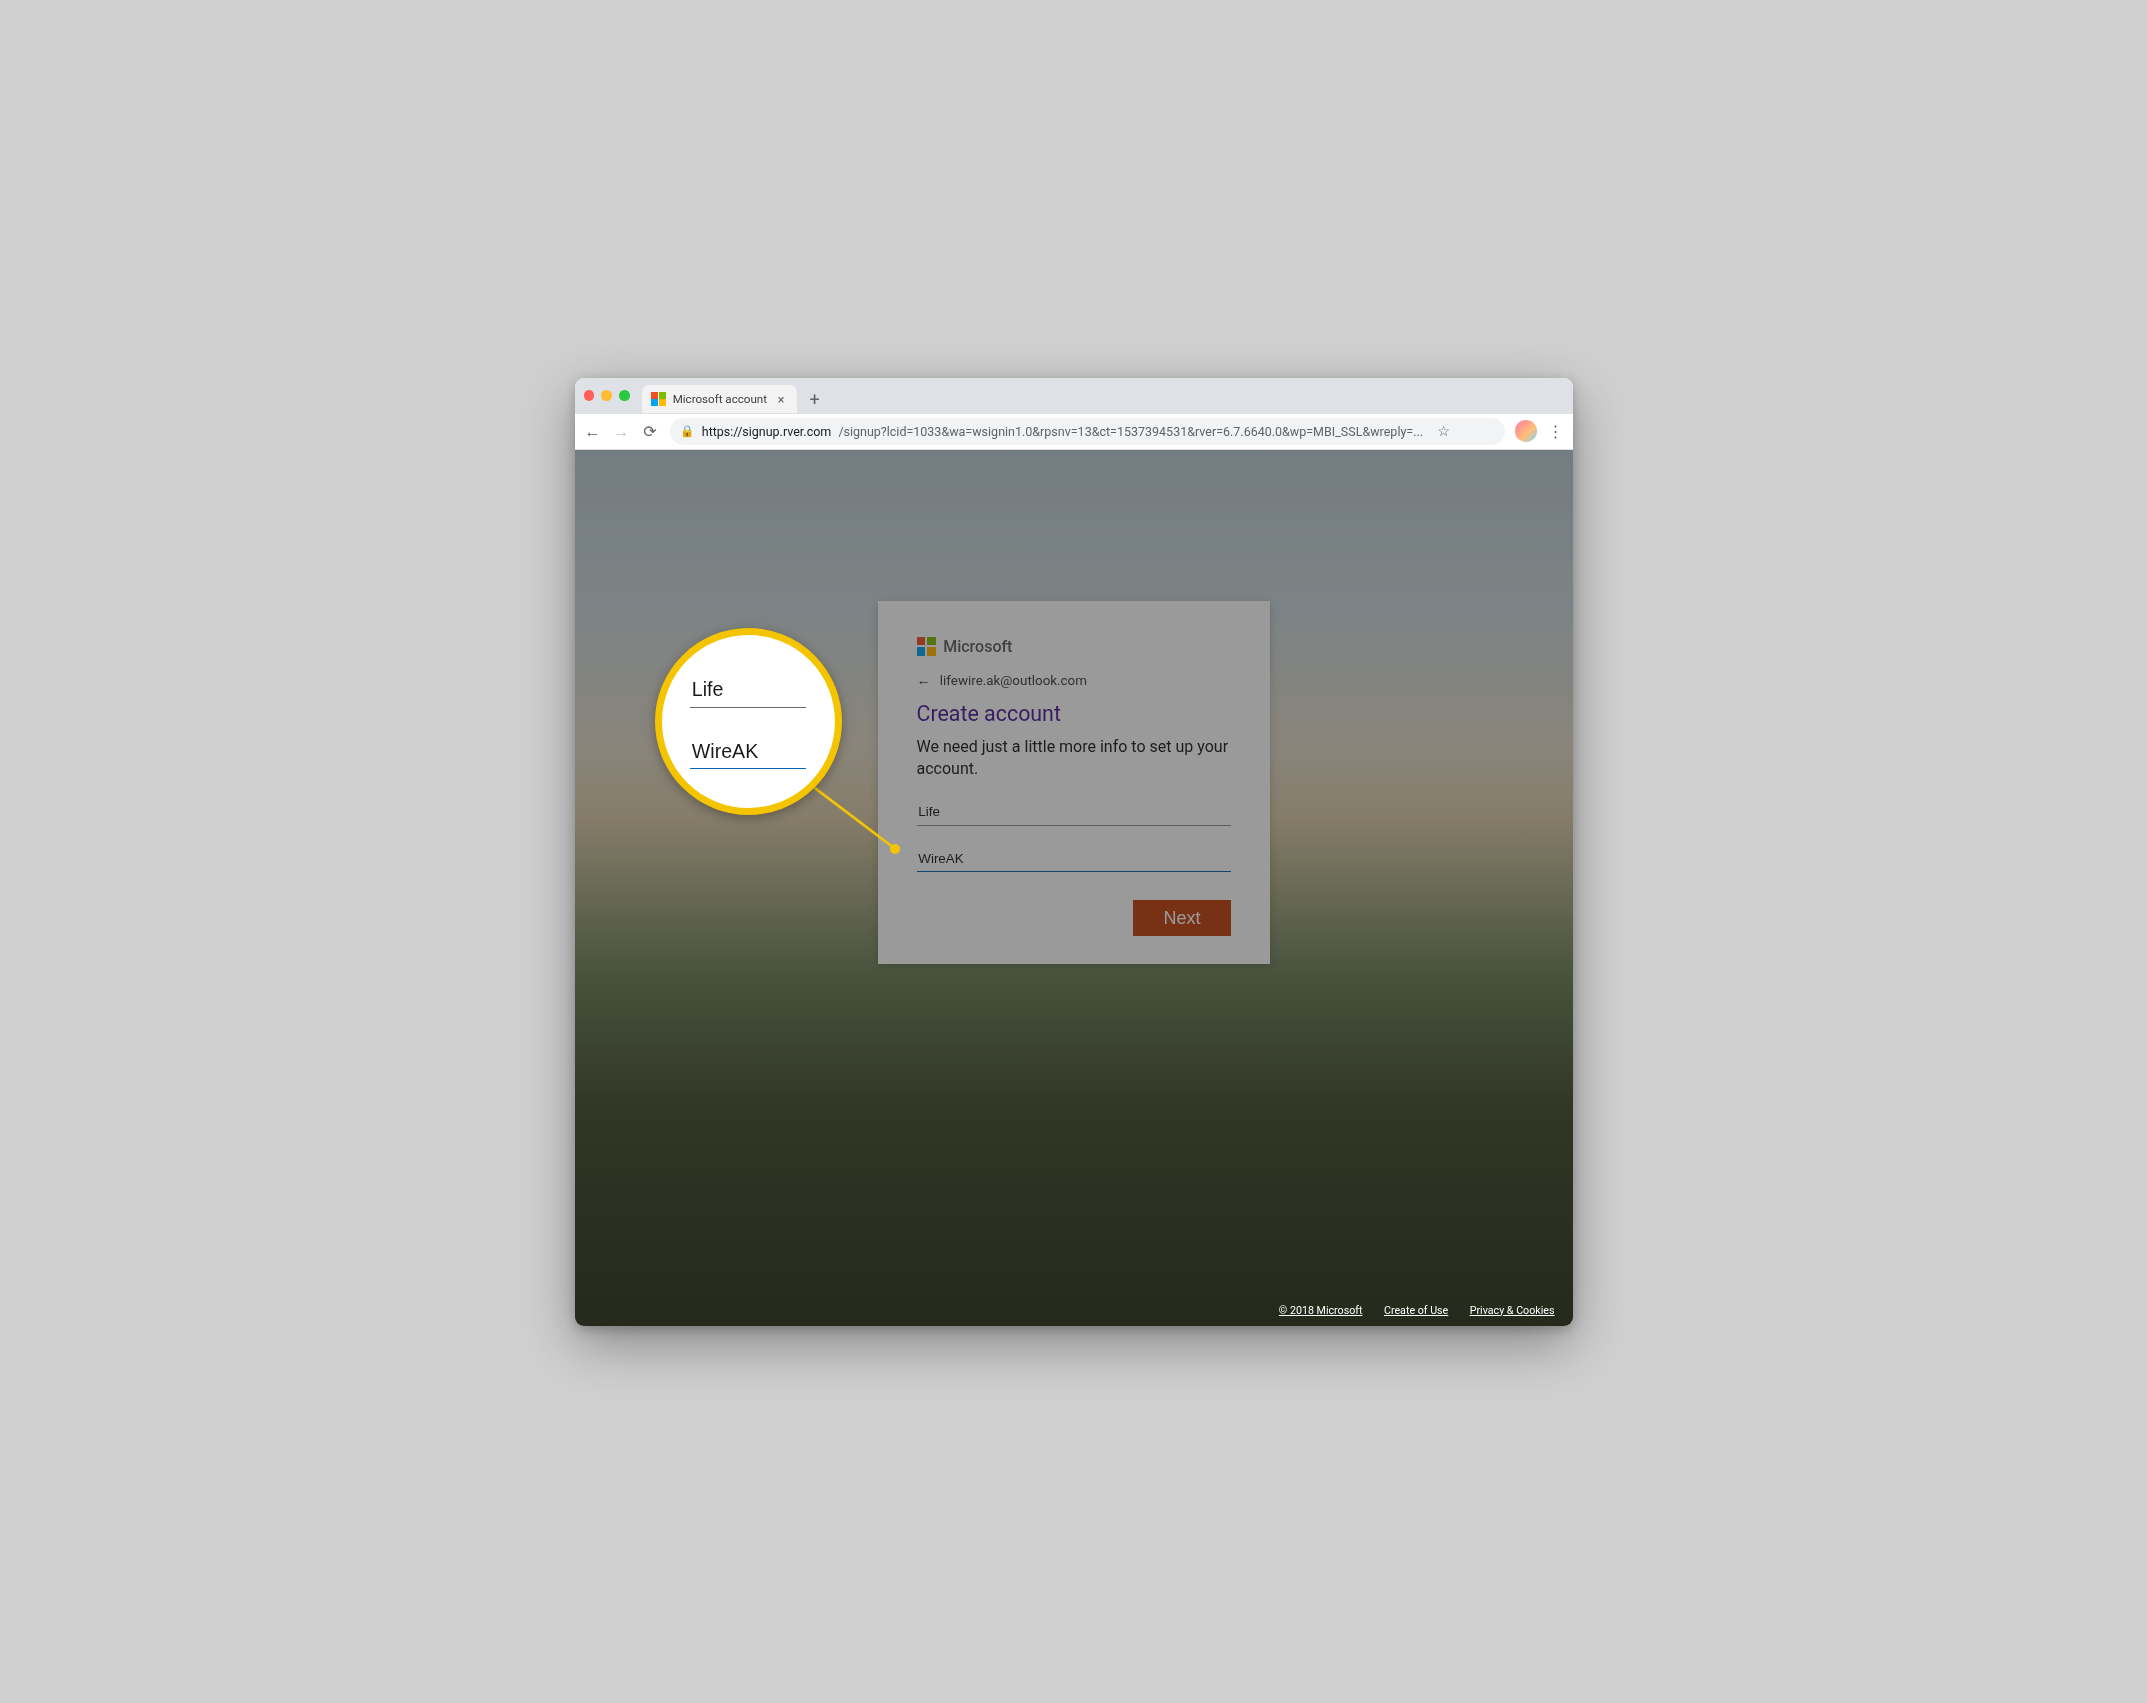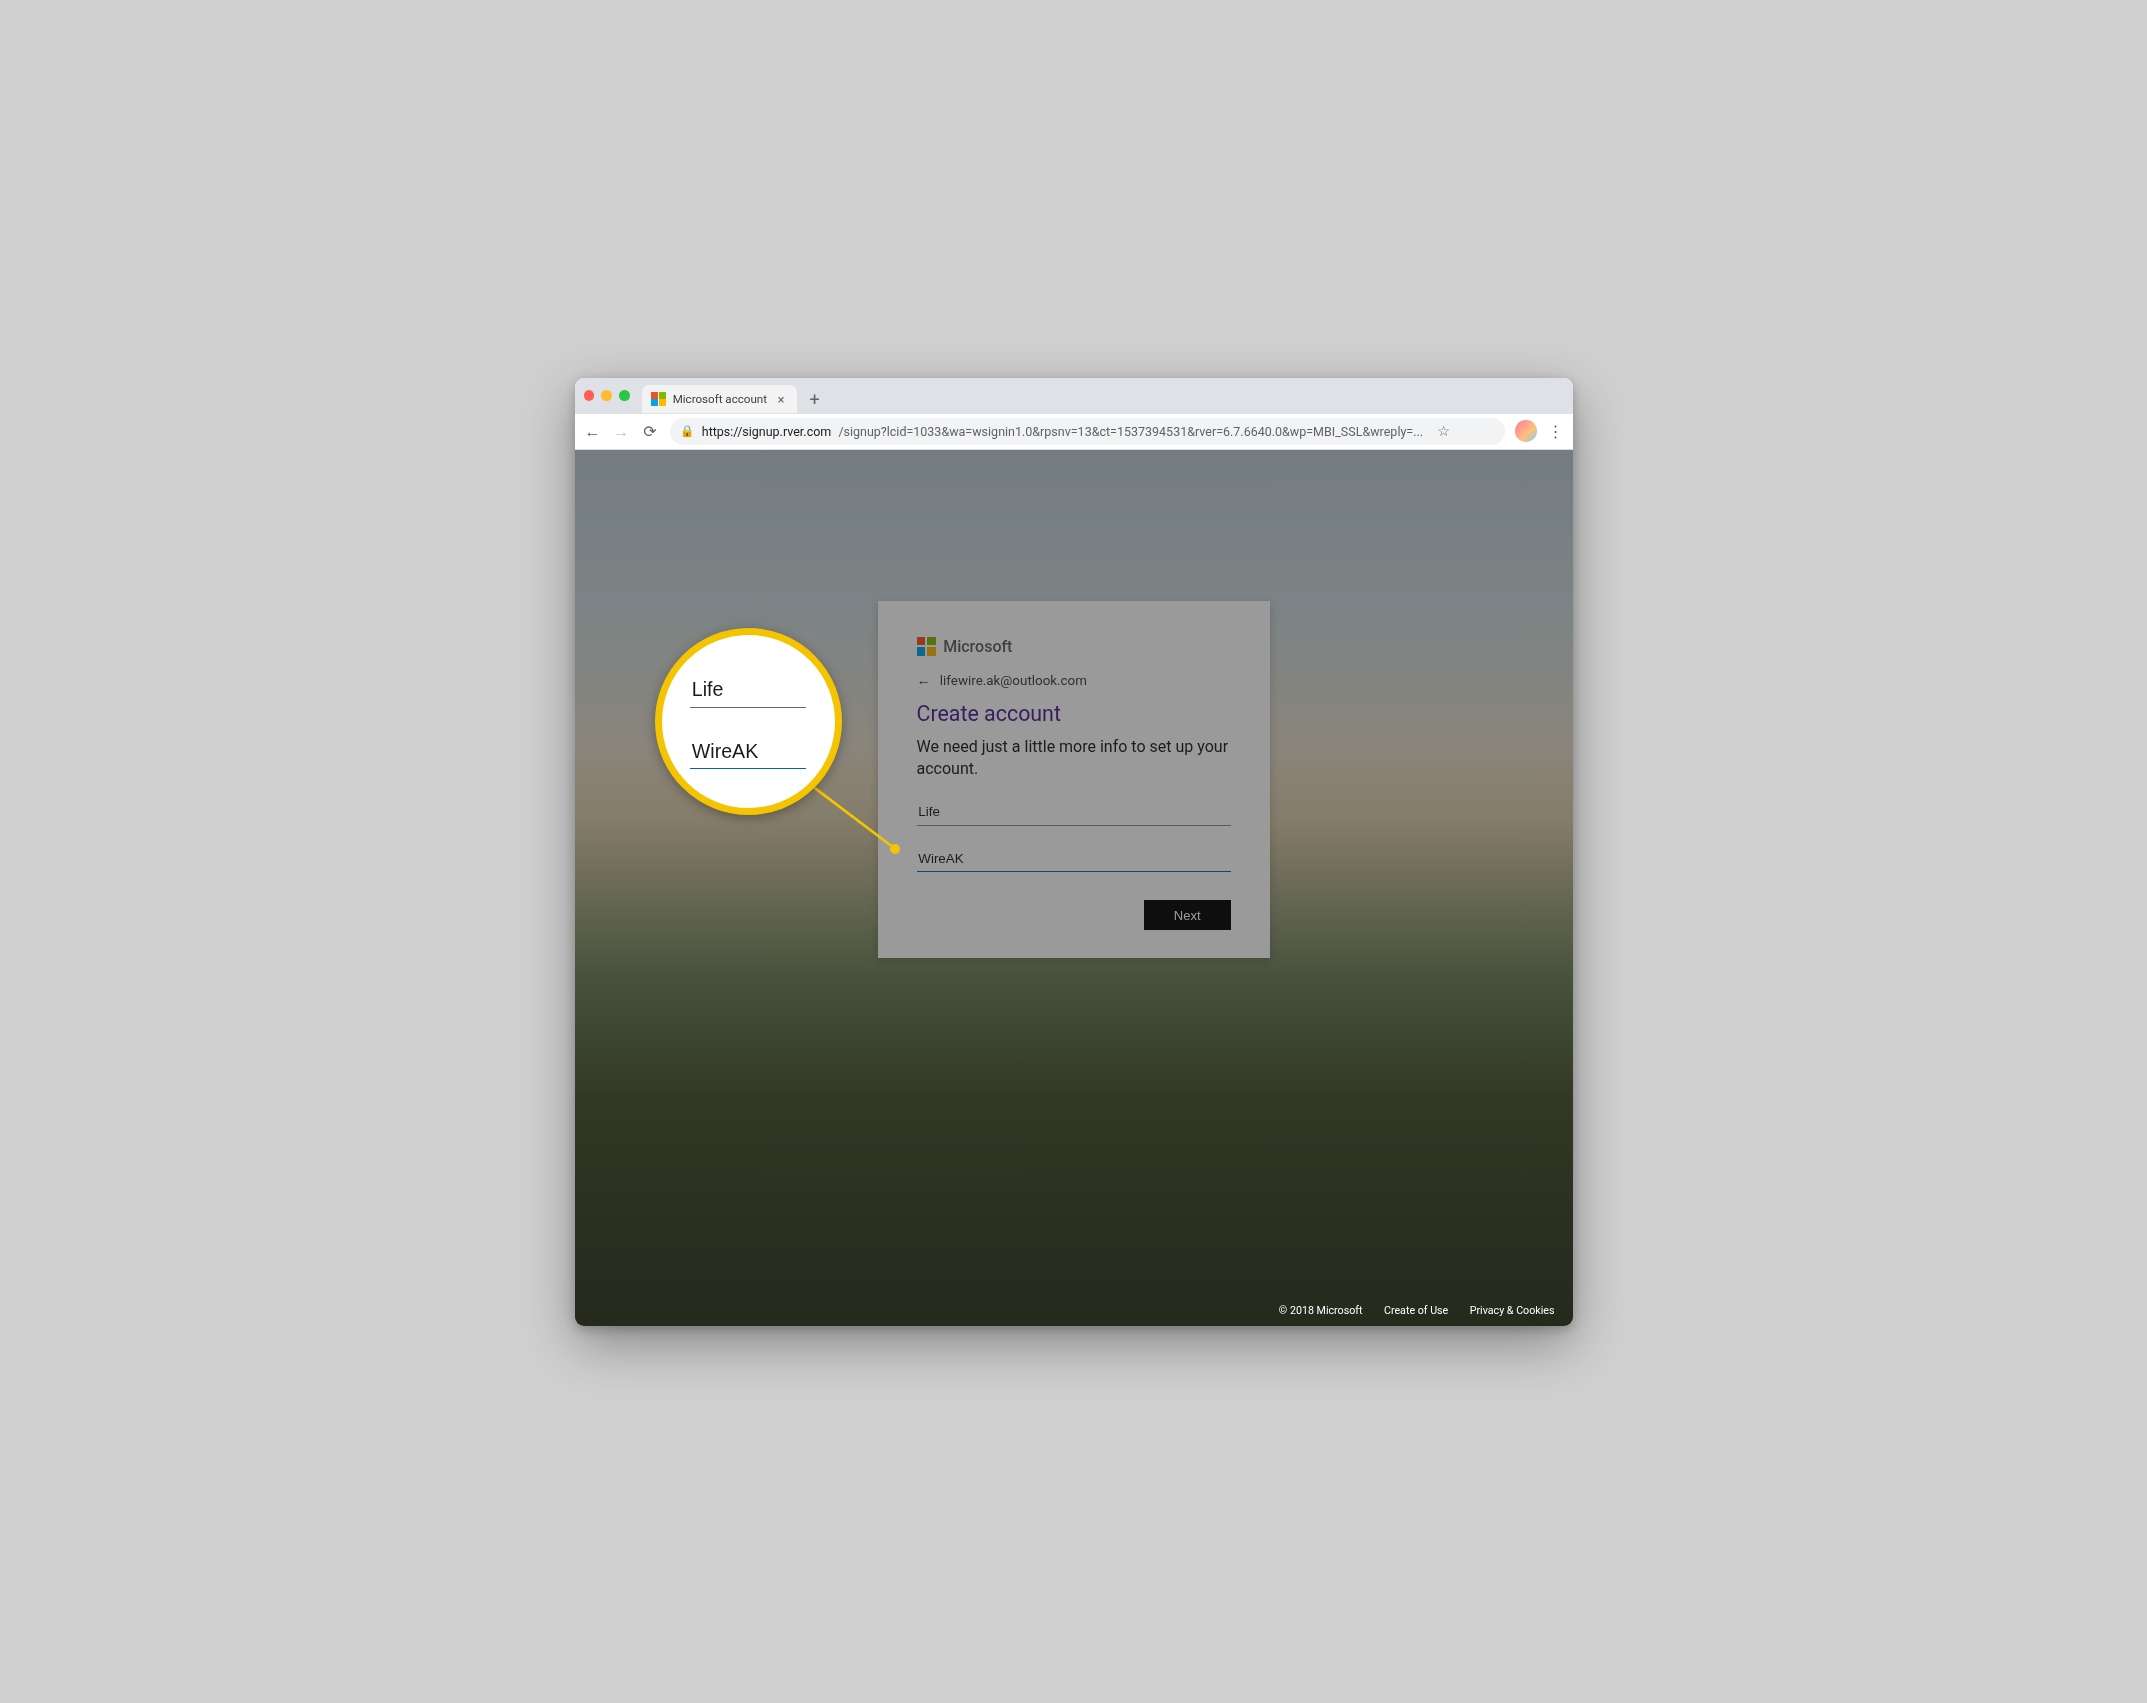--- a/index.html
+++ b/index.html
@@ -149,39 +149,40 @@
     padding:5.3px 1.8px;
     outline:none;
     background:transparent;
     color:#1b1b1b;
     margin-bottom:19.6px;
   }
   .text-field.focused { border-bottom:0.9px solid #0067b8; }
 
   .card .actions { display:flex; justify-content:flex-end; margin-top:9px;}
   .next-btn {
-    background:#000000;
+    background:#c2410c;
     color:#fff;
     border:none;
-    font-size:13px;
+    font-size:18px;
     padding:7.1px 30px;
     cursor:pointer;
   }
 
   
   .footer {
     position:absolute;
     bottom:0; left:0; right:0;
     display:flex;
     justify-content:flex-end;
     gap:21.4px;
     padding:9px 18px;
     font-size:10.7px;
     color:#fff;
     z-index: 6;
+    text-decoration: underline;
   }
   .footer a { color:#fff; text-decoration:none; cursor:pointer;}
 
   
   .magnifier {
     position:absolute;
     top:178px;
     left:80px;
     width:187px; height:187px;
     border-radius:50%;

